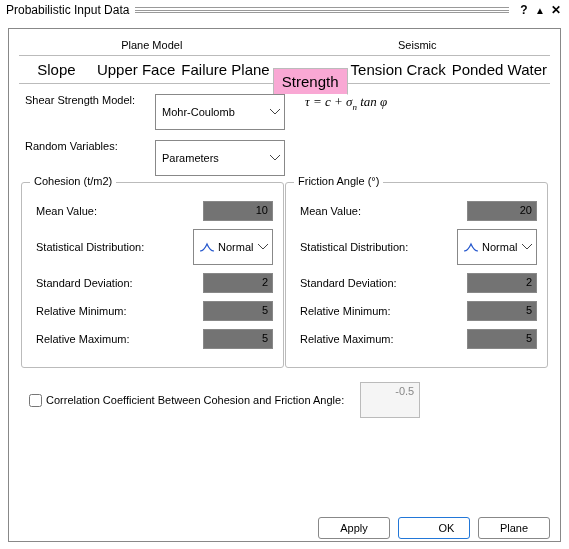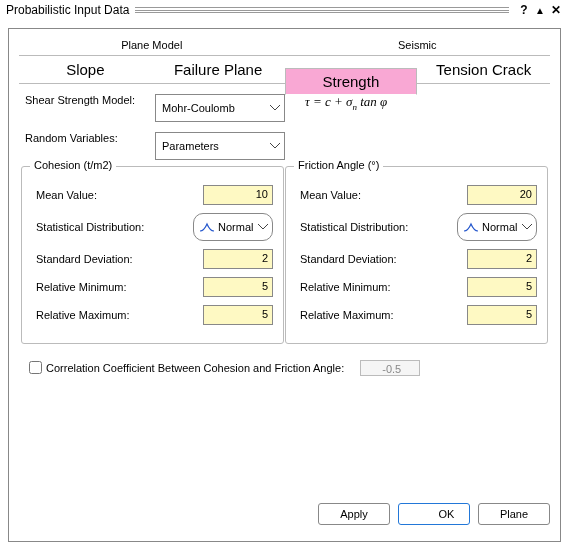--- a/index.html
+++ b/index.html
@@ -95,21 +95,21 @@
   .formrow {
     display: flex;
     margin: 10px 0 6px 6px;
   }
   .formrow label {
     width: 130px;
   }
   .combo {
     position: relative;
     width: 130px;
-    height: 28px;
+    height: 36px;
     border: 1px solid #888;
     background: #fff;
     display: flex;
     align-items: center;
     padding: 0 18px 0 6px;
     cursor: default;
   }
   .combo .arrow {
     position: absolute;
     right: 4px;
@@ -158,55 +158,54 @@
   }
   .field label {
     flex: 1;
   }
   .field .val {
     width: 70px;
     height: 20px;
     border: 1px solid #888;
     text-align: right;
     padding: 2px 4px;
-    background: #fef9c3;
+    background: #737373;
   }
   .field .combo {
     width: 80px;
-    border-radius: 10px;
   }
   .wave {
     display: inline-block;
     margin-right: 4px;
   }
   .wave svg { display: block; }
 
   .corrline {
     display: flex;
     align-items: center;
     margin: 14px 0 0 6px;
   }
   .corrline input[type="checkbox"] {
     margin-right: 4px;
   }
   .corrline .num {
     width: 60px;
-    height: 16px;
+    height: 36px;
     border: 1px solid #bbb;
     background: #f5f5f5;
     color: #888;
     text-align: right;
-    padding: 2px 18px;
+    padding: 2px 5px;
     margin-left: 16px;
   }
 
   .footer {
     position: absolute;
     right: 10px;
-    bottom: 16px;
+    bottom: 2px;
     display: flex;
     gap: 8px;
   }
   .btn {
     min-width: 72px;
     height: 22px;
     border: 1px solid #888;
     background: #fff;
     border-radius: 3px;
     display: flex;
@@ -232,23 +231,25 @@
 </div>
 
 <div class="dialog-body">
 
   <div class="tabrow1">
     <div class="tab">Plane Model</div>
     <div class="tab">Seismic</div>
   </div>
   <div class="tabrow2">
     <div class="tab">Slope</div>
+    <div class="tab">Upper Face</div>
     <div class="tab">Failure Plane</div>
     <div class="tab active">Strength</div>
     <div class="tab">Tension Crack</div>
+    <div class="tab">Ponded Water</div>
   </div>
 
   <div class="formrow">
     <label>Shear Strength Model:</label>
     <div class="combo">
       <span>Mohr-Coulomb</span>
       <span class="arrow">
         <svg width="10" height="6">
             <path d="M0 0 L5 5 L10 0" fill="none" stroke="#444"></path>
           </svg>

